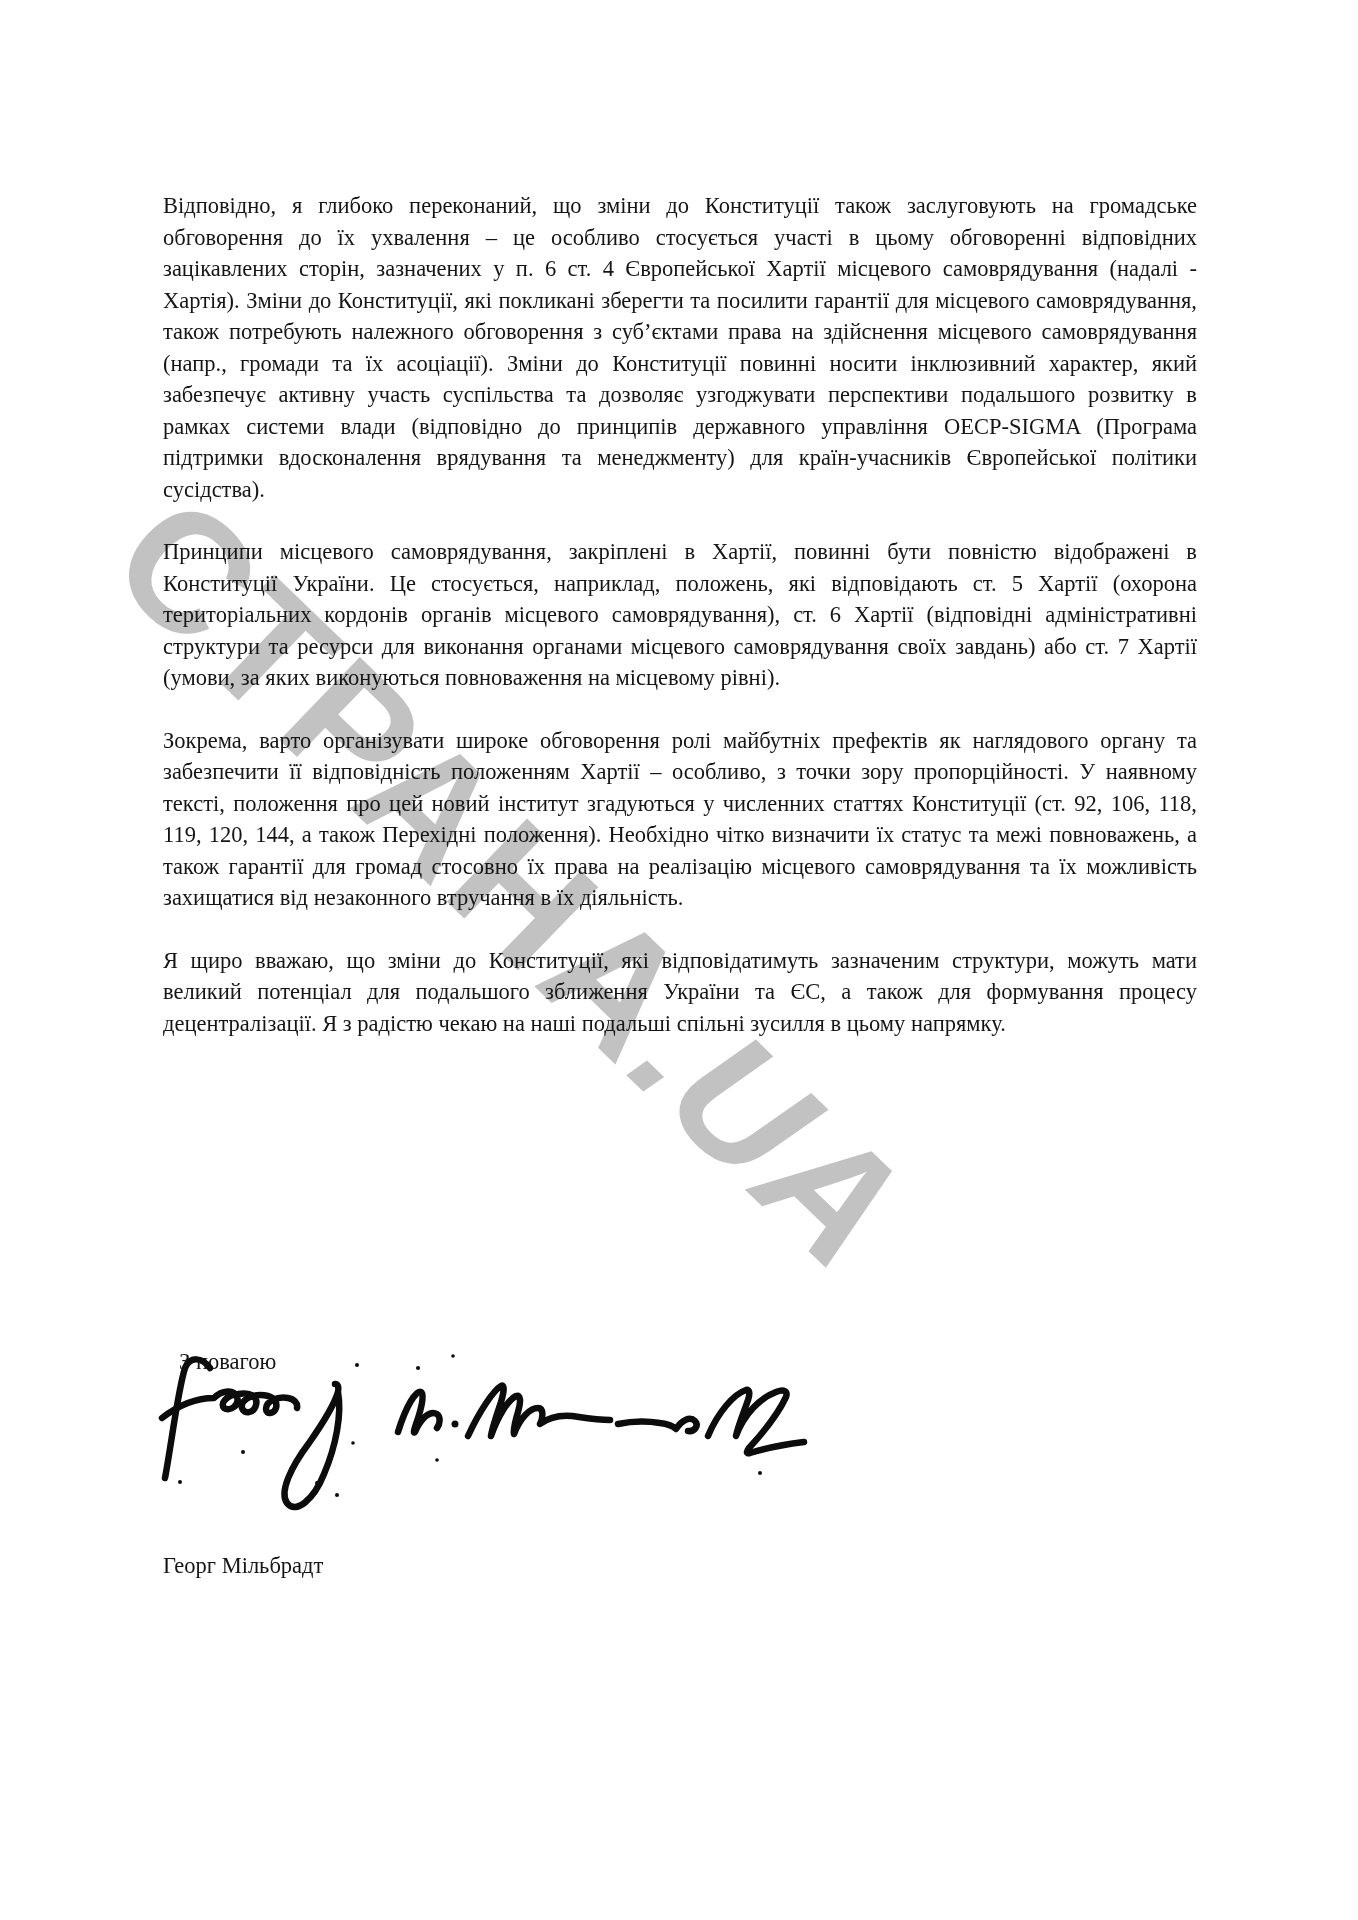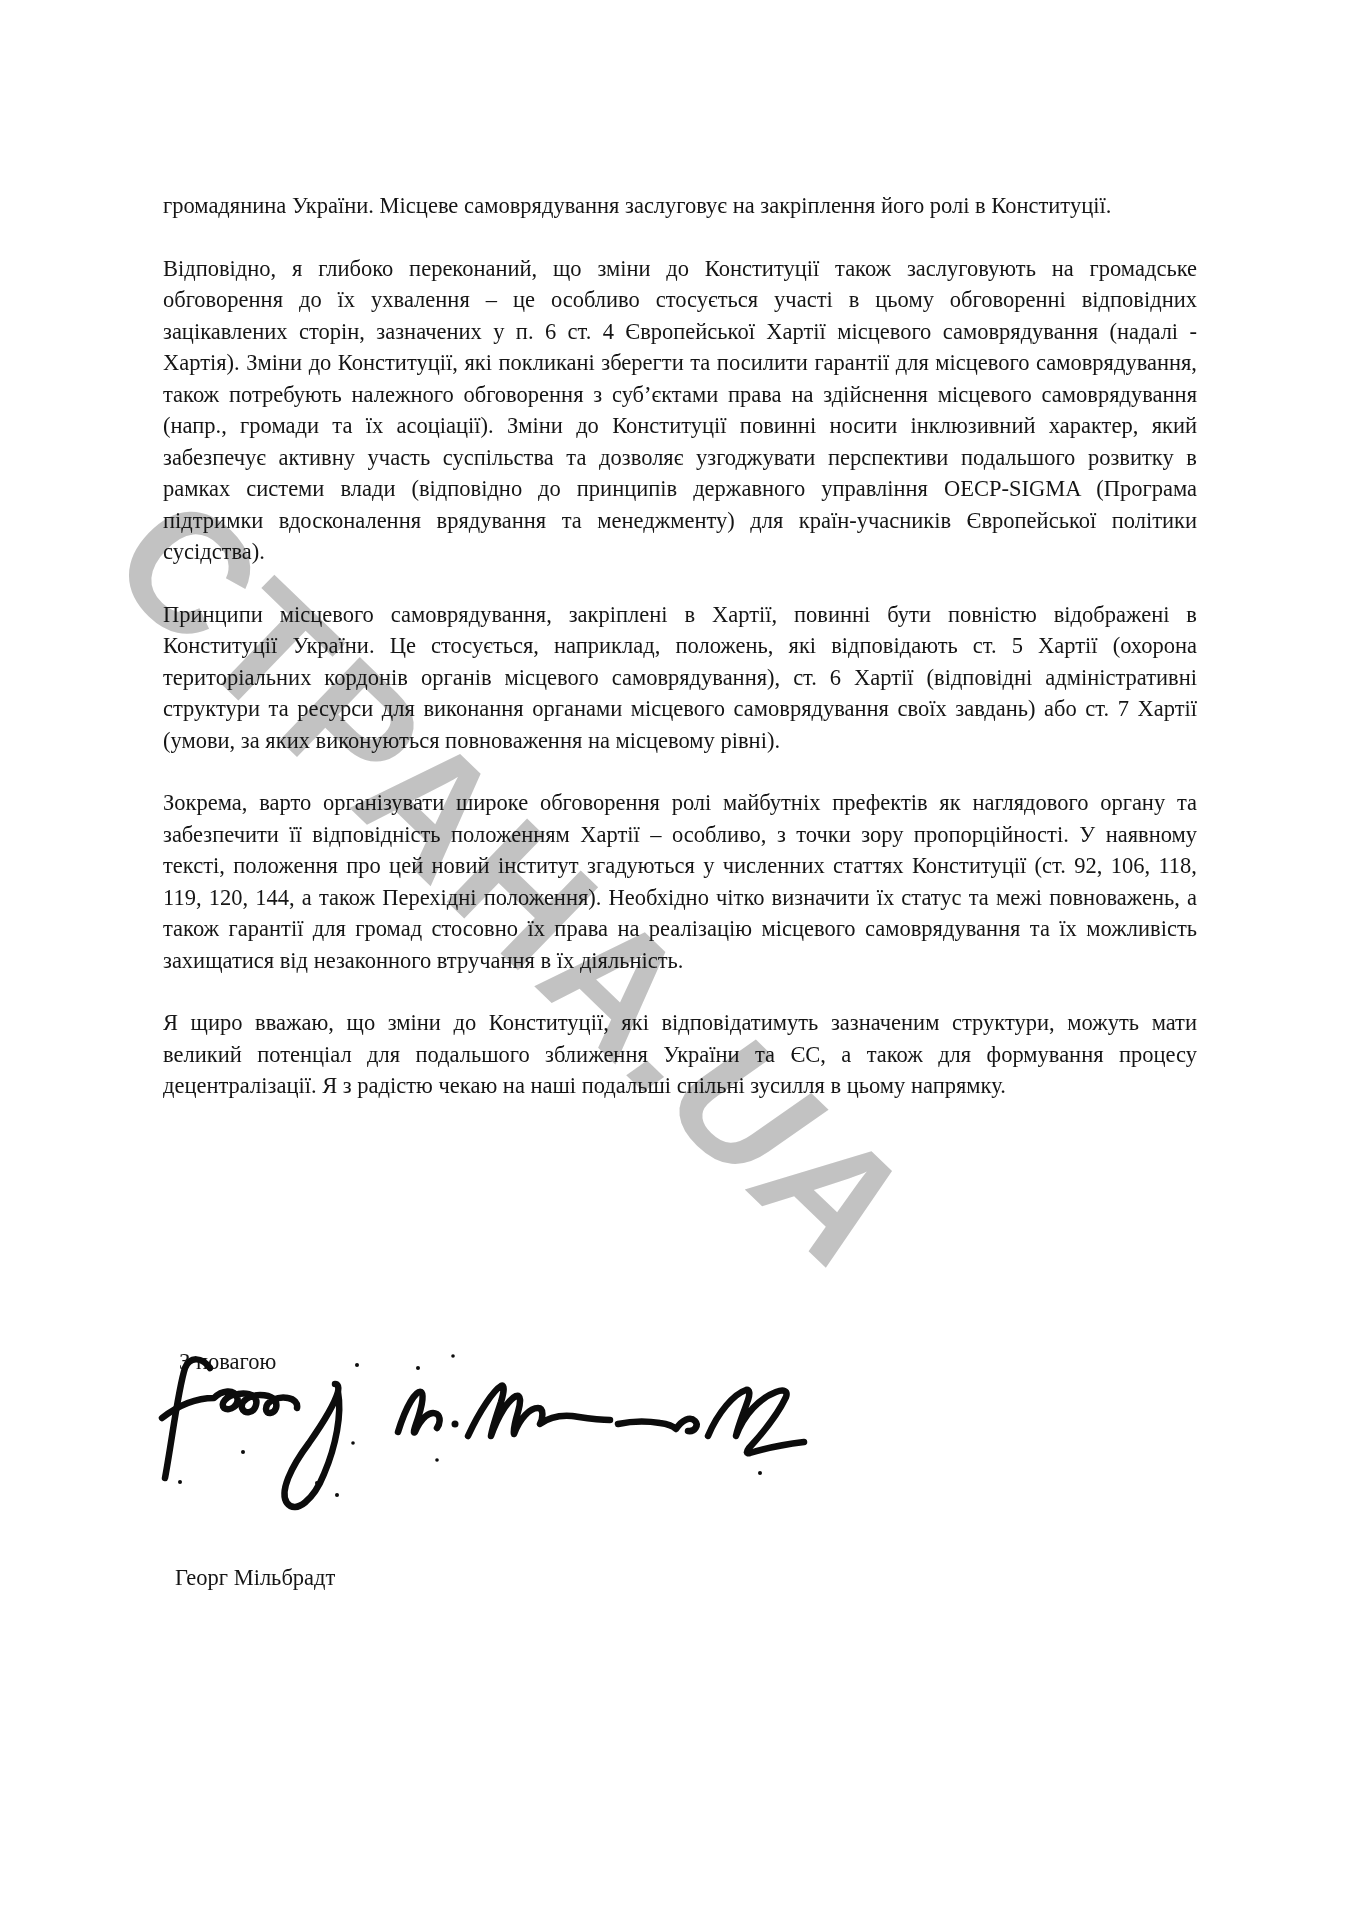--- a/index.html
+++ b/index.html
@@ -64,37 +64,36 @@
     top: 1352px;
     width: 668px;
     height: 178px;
     z-index: 1;
   }
   .signature-wrap svg { display: block; width: 668px; height: 178px; }
   .sig-name {
     position: absolute;
     left: 163px;
     top: 1550px;
-    margin: 12px;
+    margin: 0;
     font-size: 22.5px;
     line-height: 31.5px;
     z-index: 1;
   }
 </style>
 </head>
 <body>
 
 <div class="page">
 
   <div class="watermark" aria-hidden="true">
     <span>СТРАНА</span><span class="wm-tld">.UA</span>
   </div>
 
   <div class="content">
-    <p class="para">громадянина України. Місцеве самоврядування заслуговує на закріплення його ролі в Конституції.</p>
     <p class="para">Відповідно, я глибоко переконаний, що зміни до Конституції також заслуговують на громадське обговорення до їх ухвалення – це особливо стосується участі в цьому обговоренні відповідних зацікавлених сторін, зазначених у п. 6 ст. 4 Європейської Хартії місцевого самоврядування (надалі - Хартія). Зміни до Конституції, які покликані зберегти та посилити гарантії для місцевого самоврядування, також потребують належного обговорення з суб’єктами права на здійснення місцевого самоврядування (напр., громади та їх асоціації). Зміни до Конституції повинні носити інклюзивний характер, який забезпечує активну участь суспільства та дозволяє узгоджувати перспективи подальшого розвитку в рамках системи влади (відповідно до принципів державного управління ОЕСР-SIGMA (Програма підтримки вдосконалення врядування та менеджменту) для країн-учасників Європейської політики сусідства).</p>
     <p class="para">Принципи місцевого самоврядування, закріплені в Хартії, повинні бути повністю відображені в Конституції України. Це стосується, наприклад, положень, які відповідають ст. 5 Хартії (охорона територіальних кордонів органів місцевого самоврядування), ст. 6 Хартії (відповідні адміністративні структури та ресурси для виконання органами місцевого самоврядування своїх завдань) або ст. 7 Хартії (умови, за яких виконуються повноваження на місцевому рівні).</p>
     <p class="para">Зокрема, варто організувати широке обговорення ролі майбутніх префектів як наглядового органу та забезпечити її відповідність положенням Хартії – особливо, з точки зору пропорційності. У наявному тексті, положення про цей новий інститут згадуються у численних статтях Конституції (ст. 92, 106, 118, 119, 120, 144, а також Перехідні положення). Необхідно чітко визначити їх статус та межі повноважень, а також гарантії для громад стосовно їх права на реалізацію місцевого самоврядування та їх можливість захищатися від незаконного втручання в їх діяльність.</p>
     <p class="para">Я щиро вважаю, що зміни до Конституції, які відповідатимуть зазначеним структури, можуть мати великий потенціал для подальшого зближення України та ЄС, а також для формування процесу децентралізації. Я з радістю чекаю на наші подальші спільні зусилля в цьому напрямку.</p>
   </div>
 
   <p class="closing">З повагою</p>
 
   <div class="signature-wrap">
     <svg viewBox="0 0 668 178" xmlns="http://www.w3.org/2000/svg" fill="none" stroke="#0c0c0c" stroke-width="6.5" stroke-linecap="round" stroke-linejoin="round">

